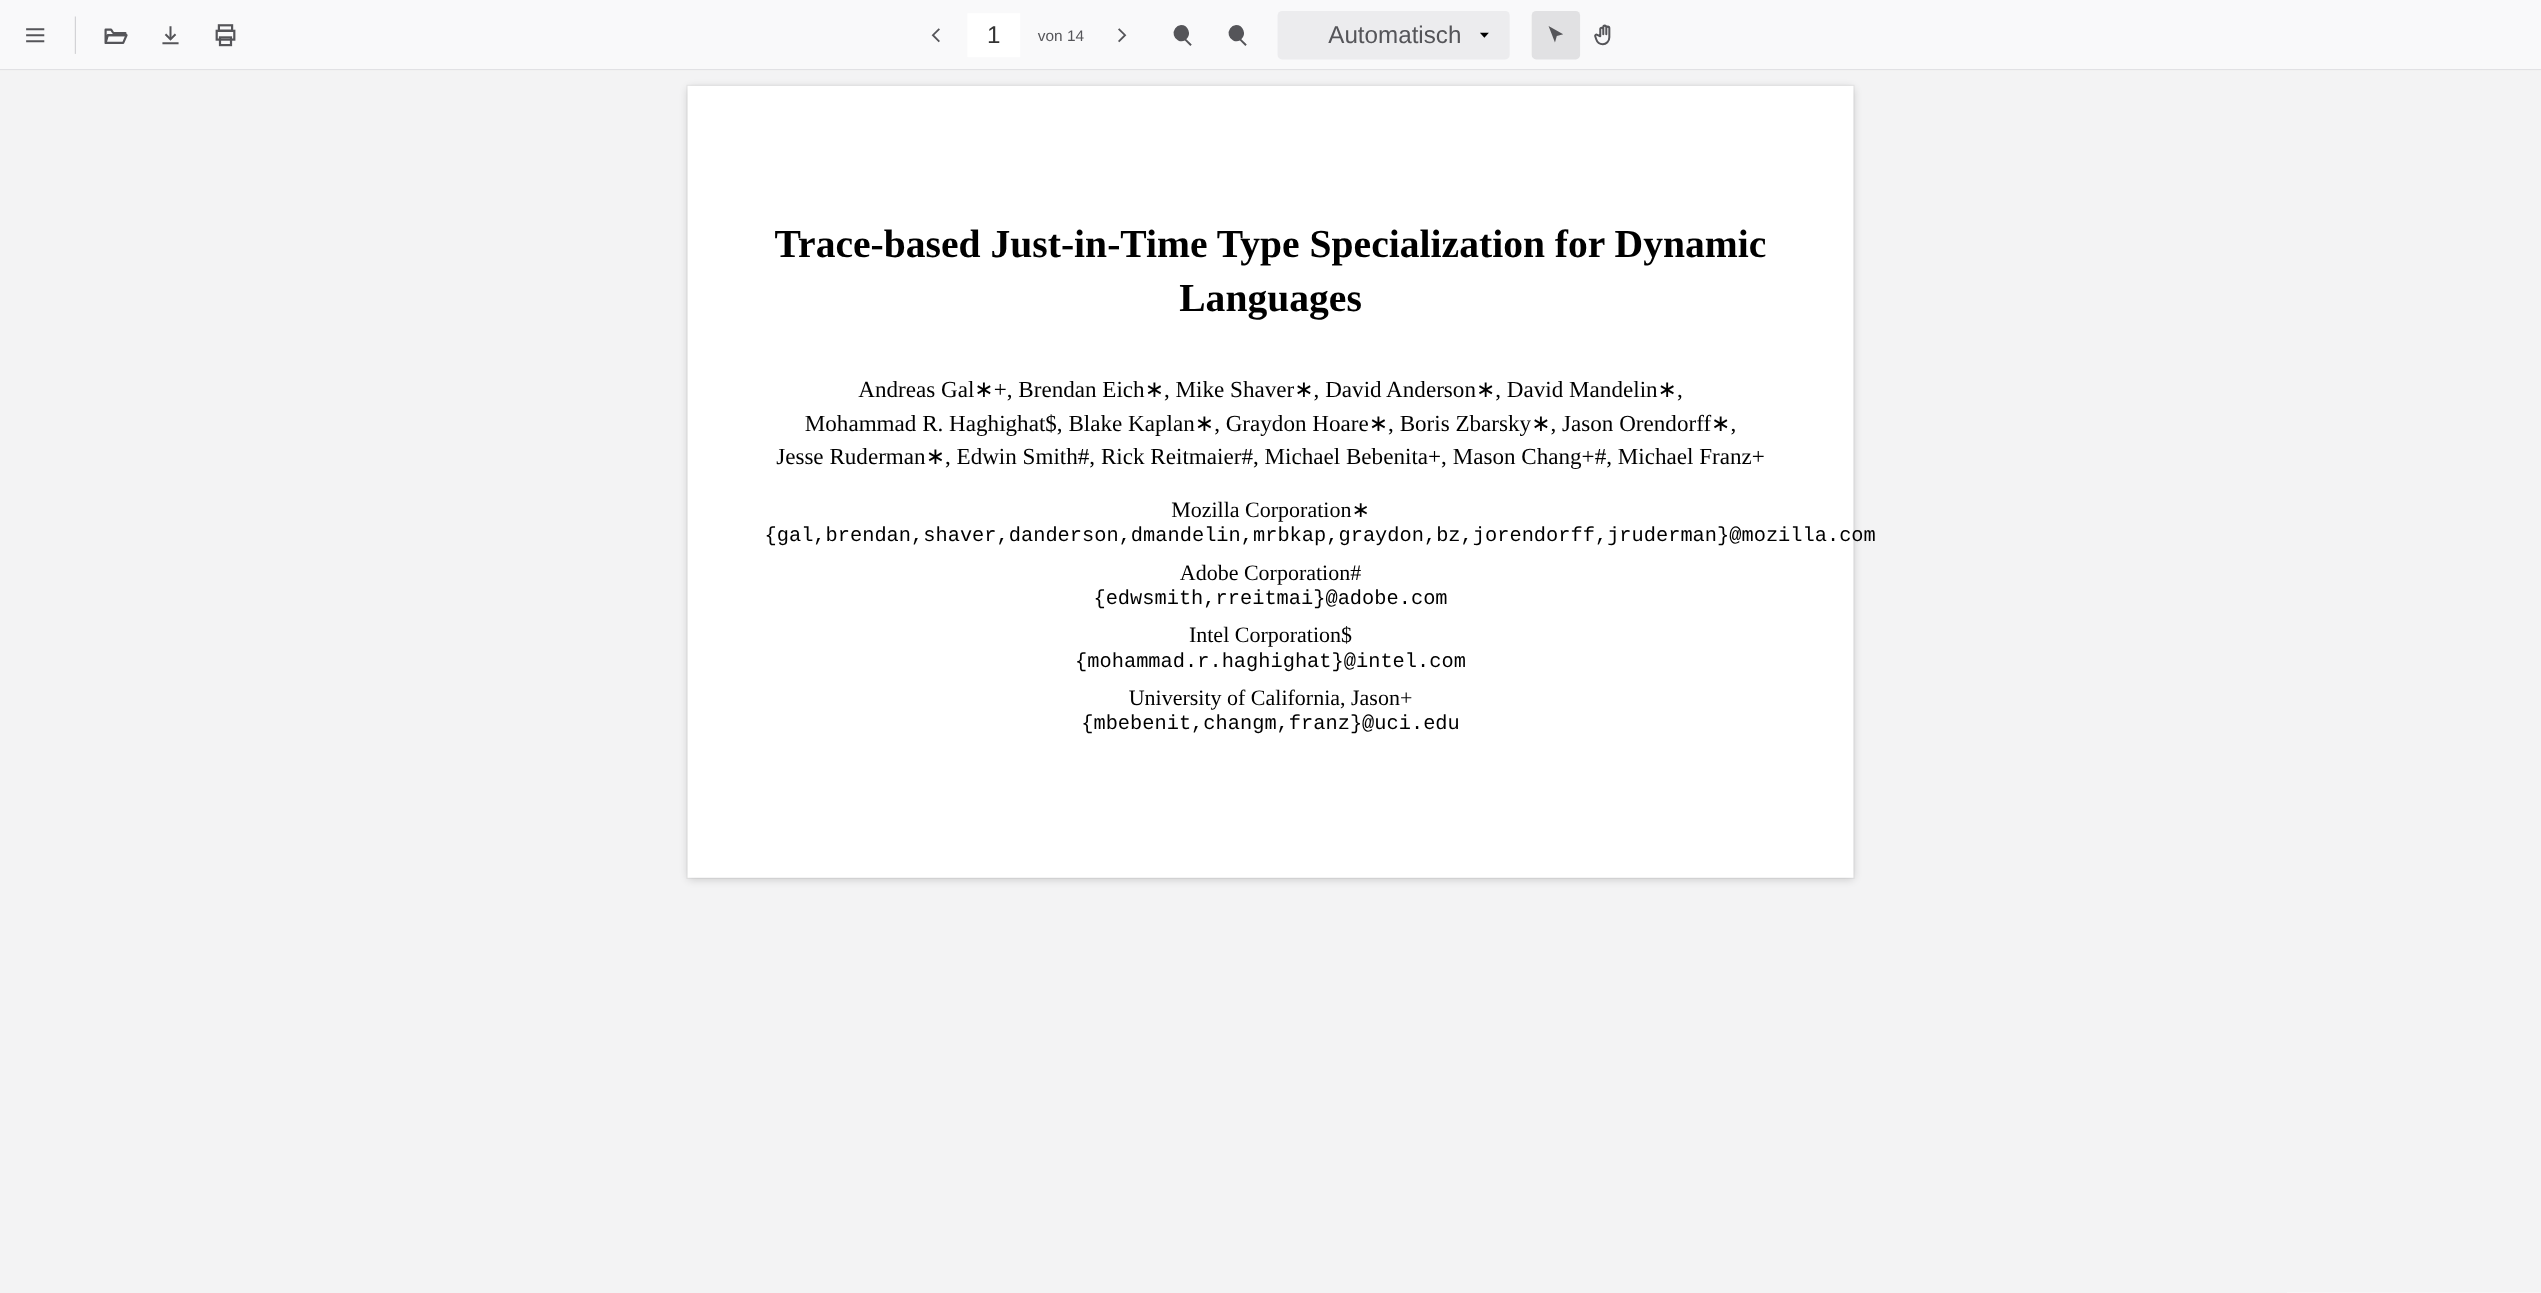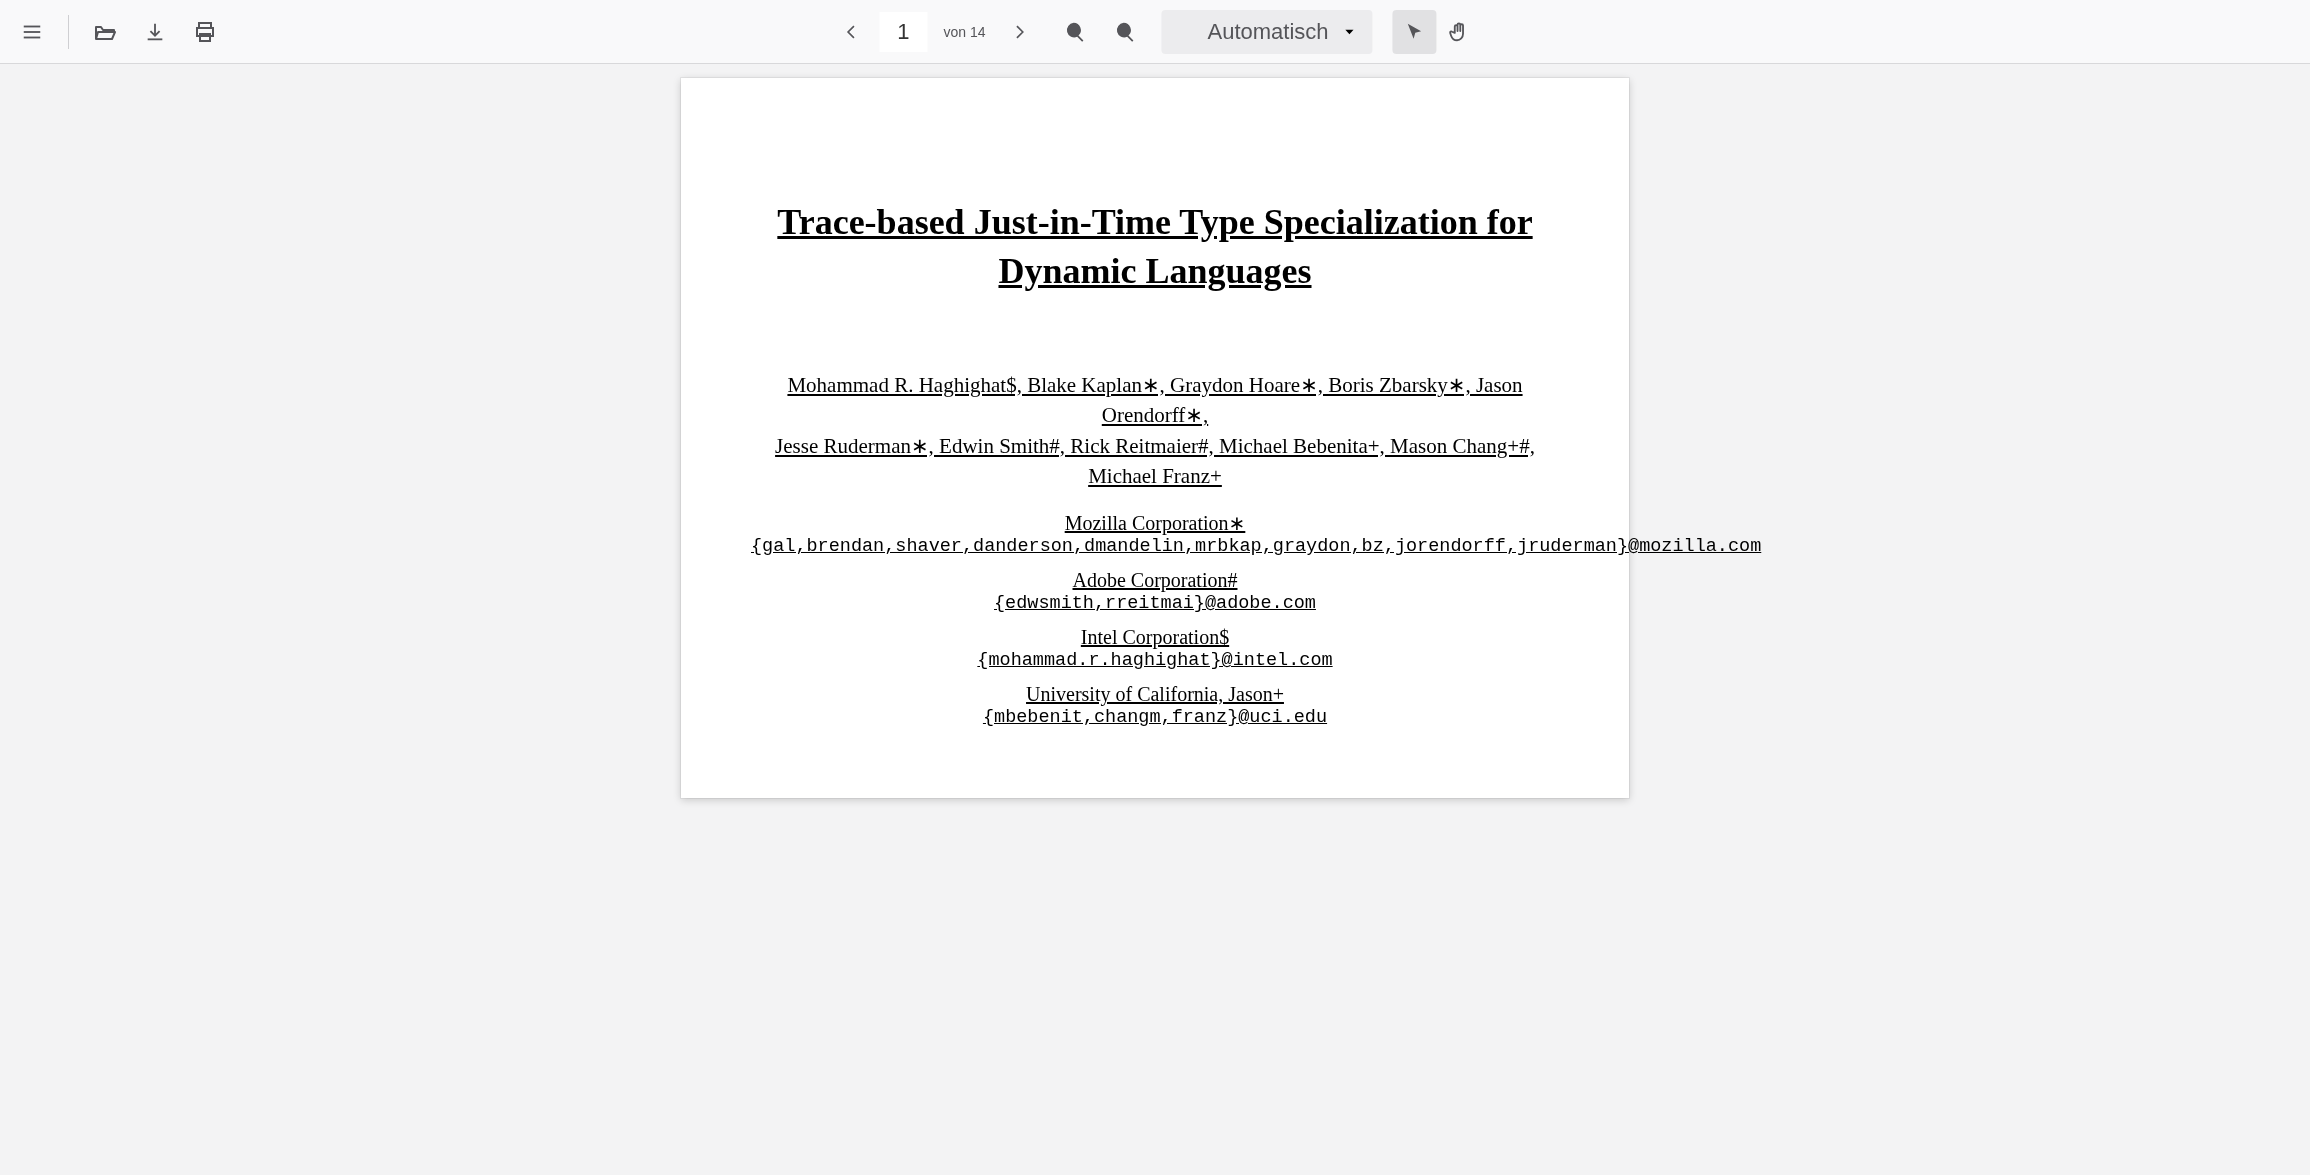--- a/index.html
+++ b/index.html
@@ -88,30 +88,29 @@
   }
 
   
   .viewer {
     position: absolute;
     top: 64px; left: 0; right: 0; bottom: 0;
     overflow: auto;
     background: #f3f3f4;
   }
   .page {
-    width: 948px;
+    width: 1060px;
     min-height: 720px;
     margin: 14px auto 40px auto;
     background: #fff;
     box-shadow: 0 2px 8px rgba(0,0,0,0.18), 0 0 0 1px rgba(0,0,0,0.05);
     padding: 120px 70px 60px 70px;
     font-family: "Times New Roman", Times, serif;
     color: #000;
     text-align: center;
-    text-decoration: underline;
   }
   .paper-title {
     font-size: 36px;
     font-weight: bold;
     line-height: 1.35;
     margin-bottom: 44px;
   }
   .authors {
     font-size: 21px;
     line-height: 1.45;
@@ -246,21 +245,21 @@
       <path d="M4 8l8 9 8-9z"></path>
     </svg>
 </div>
 
 <div class="viewer">
   <div class="page">
 
     <div class="paper-title">Trace-based Just-in-Time Type Specialization for Dynamic Languages</div>
 
     <div class="authors">
-      <br>
+      <span>Andreas Gal∗+, Brendan Eich∗, Mike Shaver∗, David Anderson∗, David Mandelin∗,</span><br>
       <span>Mohammad R. Haghighat$, Blake Kaplan∗, Graydon Hoare∗, Boris Zbarsky∗, Jason Orendorff∗,</span><br>
       <span>Jesse Ruderman∗, Edwin Smith#, Rick Reitmaier#, Michael Bebenita+, Mason Chang+#, Michael Franz+</span>
     </div>
 
     <div class="affil">
       <span>Mozilla Corporation∗</span>
       <span class="email">{gal,brendan,shaver,danderson,dmandelin,mrbkap,graydon,bz,jorendorff,jruderman}@mozilla.com</span>
     </div>
     <div class="affil">
       <span>Adobe Corporation#</span>

